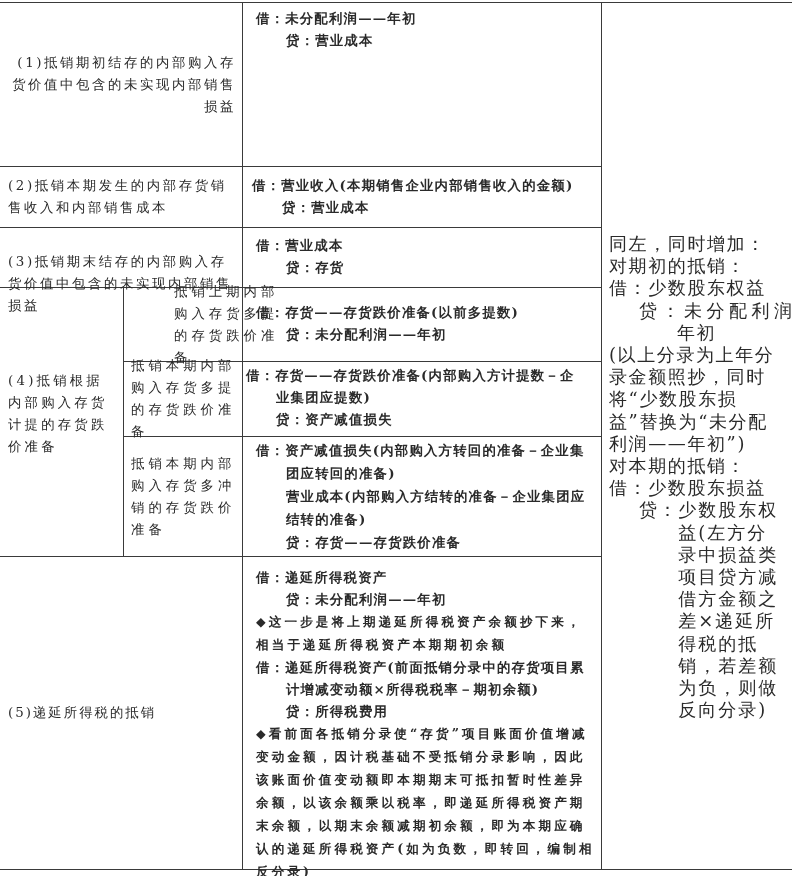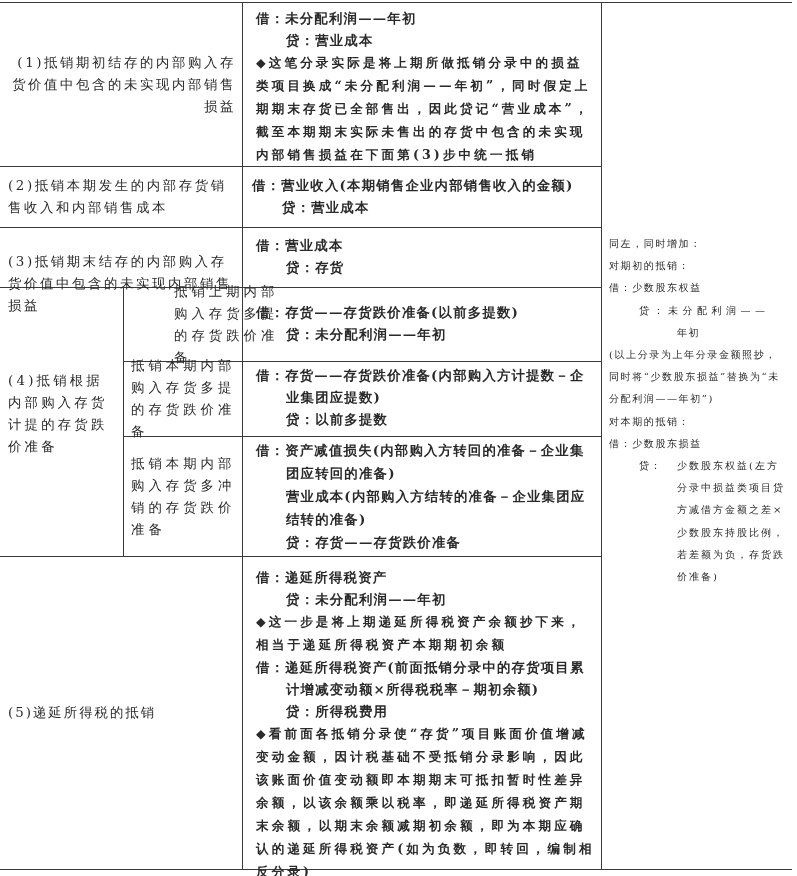--- a/index.html
+++ b/index.html
@@ -10,21 +10,21 @@
   .vline { position: absolute; width: 0; border-left: 1.5px solid #3a3a3a; }
   .cell { position: absolute; box-sizing: border-box; font-size: 13.4px; line-height: 22px; }
   .lbl { display: flex; align-items: center; padding-left: 8px; padding-right: 6px; }
   .lbl span { letter-spacing: 2.6px; }
   .sub { display: flex; align-items: center; padding-left: 7px; padding-right: 4px; letter-spacing: 4px; }
   .entry { padding: 4px 6px 0 13px; letter-spacing: 1.2px; font-weight: bold; }
   .entry .l { display: block; white-space: nowrap; }
   .entry .i1 { padding-left: 30px; }
   .entry .note { display: block; font-size: 12.6px; letter-spacing: 3.1px; line-height: 23px; white-space: normal; }
   .entry .wrap { display: block; padding-left: 30px; text-indent: -30px; white-space: normal; }
-  .right { padding: 5px 6px 0 7px; letter-spacing: 1.6px; font-size: 10px; line-height: 22.2px; }
+  .right { padding: 5px 6px 0 7px; letter-spacing: 1.6px; font-size: 18px; line-height: 22.2px; }
   .right .l { display: block; white-space: nowrap; }
   .right .c1 { padding-left: 30px; }
   .right .c2 { padding-left: 68px; }
 </style>
 </head>
 <body>
 
 <div class="tbl">
 
   <div class="hline" style="left:0;top:2px;width:792px;"></div>
@@ -39,21 +39,20 @@
   <div class="vline" style="left:242px;top:2px;height:868px;"></div>
   <div class="vline" style="left:601px;top:2px;height:868px;"></div>
   <div class="vline" style="left:123px;top:287px;height:269px;"></div>
 
   <div class="cell lbl" style="left:0;top:3px;width:242px;height:163px;text-align:right;">
     <span>(1)抵销期初结存的内部购入存货价值中包含的未实现内部销售损益</span>
   </div>
   <div class="cell entry" style="left:243px;top:3px;width:358px;height:163px;">
     <span class="l">借：未分配利润——年初</span>
     <span class="l i1">贷：营业成本</span>
-    <span class="note">◆这笔分录实际是将上期所做抵销分录中的损益类项目换成“未分配利润——年初”，同时假定上期期末存货已全部售出，因此贷记“营业成本”，截至本期期末实际未售出的存货中包含的未实现内部销售损益在下面第(3)步中统一抵销</span>
   </div>
 
   <div class="cell lbl" style="left:0;top:167px;width:242px;height:60px;">
     <span>(2)抵销本期发生的内部存货销售收入和内部销售成本</span>
   </div>
   <div class="cell entry" style="left:239px;top:167px;width:358px;height:60px;padding-top:7px;">
     <span class="l">借：营业收入(本期销售企业内部销售收入的金额)</span>
     <span class="l i1">贷：营业成本</span>
   </div>
 
@@ -73,23 +72,23 @@
     <span>抵销上期内部购入存货多提的存货跌价准备</span>
   </div>
   <div class="cell entry" style="left:243px;top:288px;width:358px;height:73px;padding-top:13px;">
     <span class="l">借：存货——存货跌价准备(以前多提数)</span>
     <span class="l i1">贷：未分配利润——年初</span>
   </div>
 
   <div class="cell sub" style="left:124px;top:362px;width:118px;height:74px;">
     <span>抵销本期内部购入存货多提的存货跌价准备</span>
   </div>
-  <div class="cell entry" style="left:243px;top:362px;width:358px;height:74px;padding-top:2px;">
+  <div class="cell entry" style="left:233px;top:362px;width:358px;height:74px;padding-top:2px;">
     <span class="wrap">借：存货——存货跌价准备(内部购入方计提数－企业集团应提数)</span>
-    <span class="l i1">贷：以前多提数</span>
+    <span class="l i1">贷：资产减值损失</span>
   </div>
 
   <div class="cell sub" style="left:124px;top:437px;width:118px;height:119px;">
     <span>抵销本期内部购入存货多冲销的存货跌价准备</span>
   </div>
   <div class="cell entry" style="left:243px;top:437px;width:358px;height:119px;padding-top:2px;line-height:23px;">
     <span class="wrap">借：资产减值损失(内部购入方转回的准备－企业集团应转回的准备)</span>
     <span class="wrap" style="padding-left:30px;text-indent:0;">营业成本(内部购入方结转的准备－企业集团应结转的准备)</span>
     <span class="l i1">贷：存货——存货跌价准备</span>
   </div>
@@ -110,16 +109,16 @@
     <span class="l">同左，同时增加：</span>
     <span class="l">对期初的抵销：</span>
     <span class="l">借：少数股东权益</span>
     <span class="l c1" style="letter-spacing:4.5px;">贷：未分配利润——</span>
     <span class="l c2">年初</span>
     <span style="display:block;white-space:normal;">(以上分录为上年分录金额照抄，同时将“少数股东损益”替换为“未分配利润——年初”)</span>
     <span class="l">对本期的抵销：</span>
     <span class="l">借：少数股东损益</span>
     <span style="display:flex;padding-left:30px;">
       <span style="flex:0 0 38px;">贷：</span>
-      <span style="display:block;white-space:normal;letter-spacing:2px;">少数股东权益(左方分录中损益类项目贷方减借方金额之差×少数股东持股比例，若差额为负，存货跌价准备)</span>
+      <span style="display:block;white-space:normal;letter-spacing:2px;">少数股东权益(左方分录中损益类项目贷方减借方金额之差×递延所得税的抵销，若差额为负，则做反向分录)</span>
     </span>
   </div>
 </div>
 
 </body></html>

